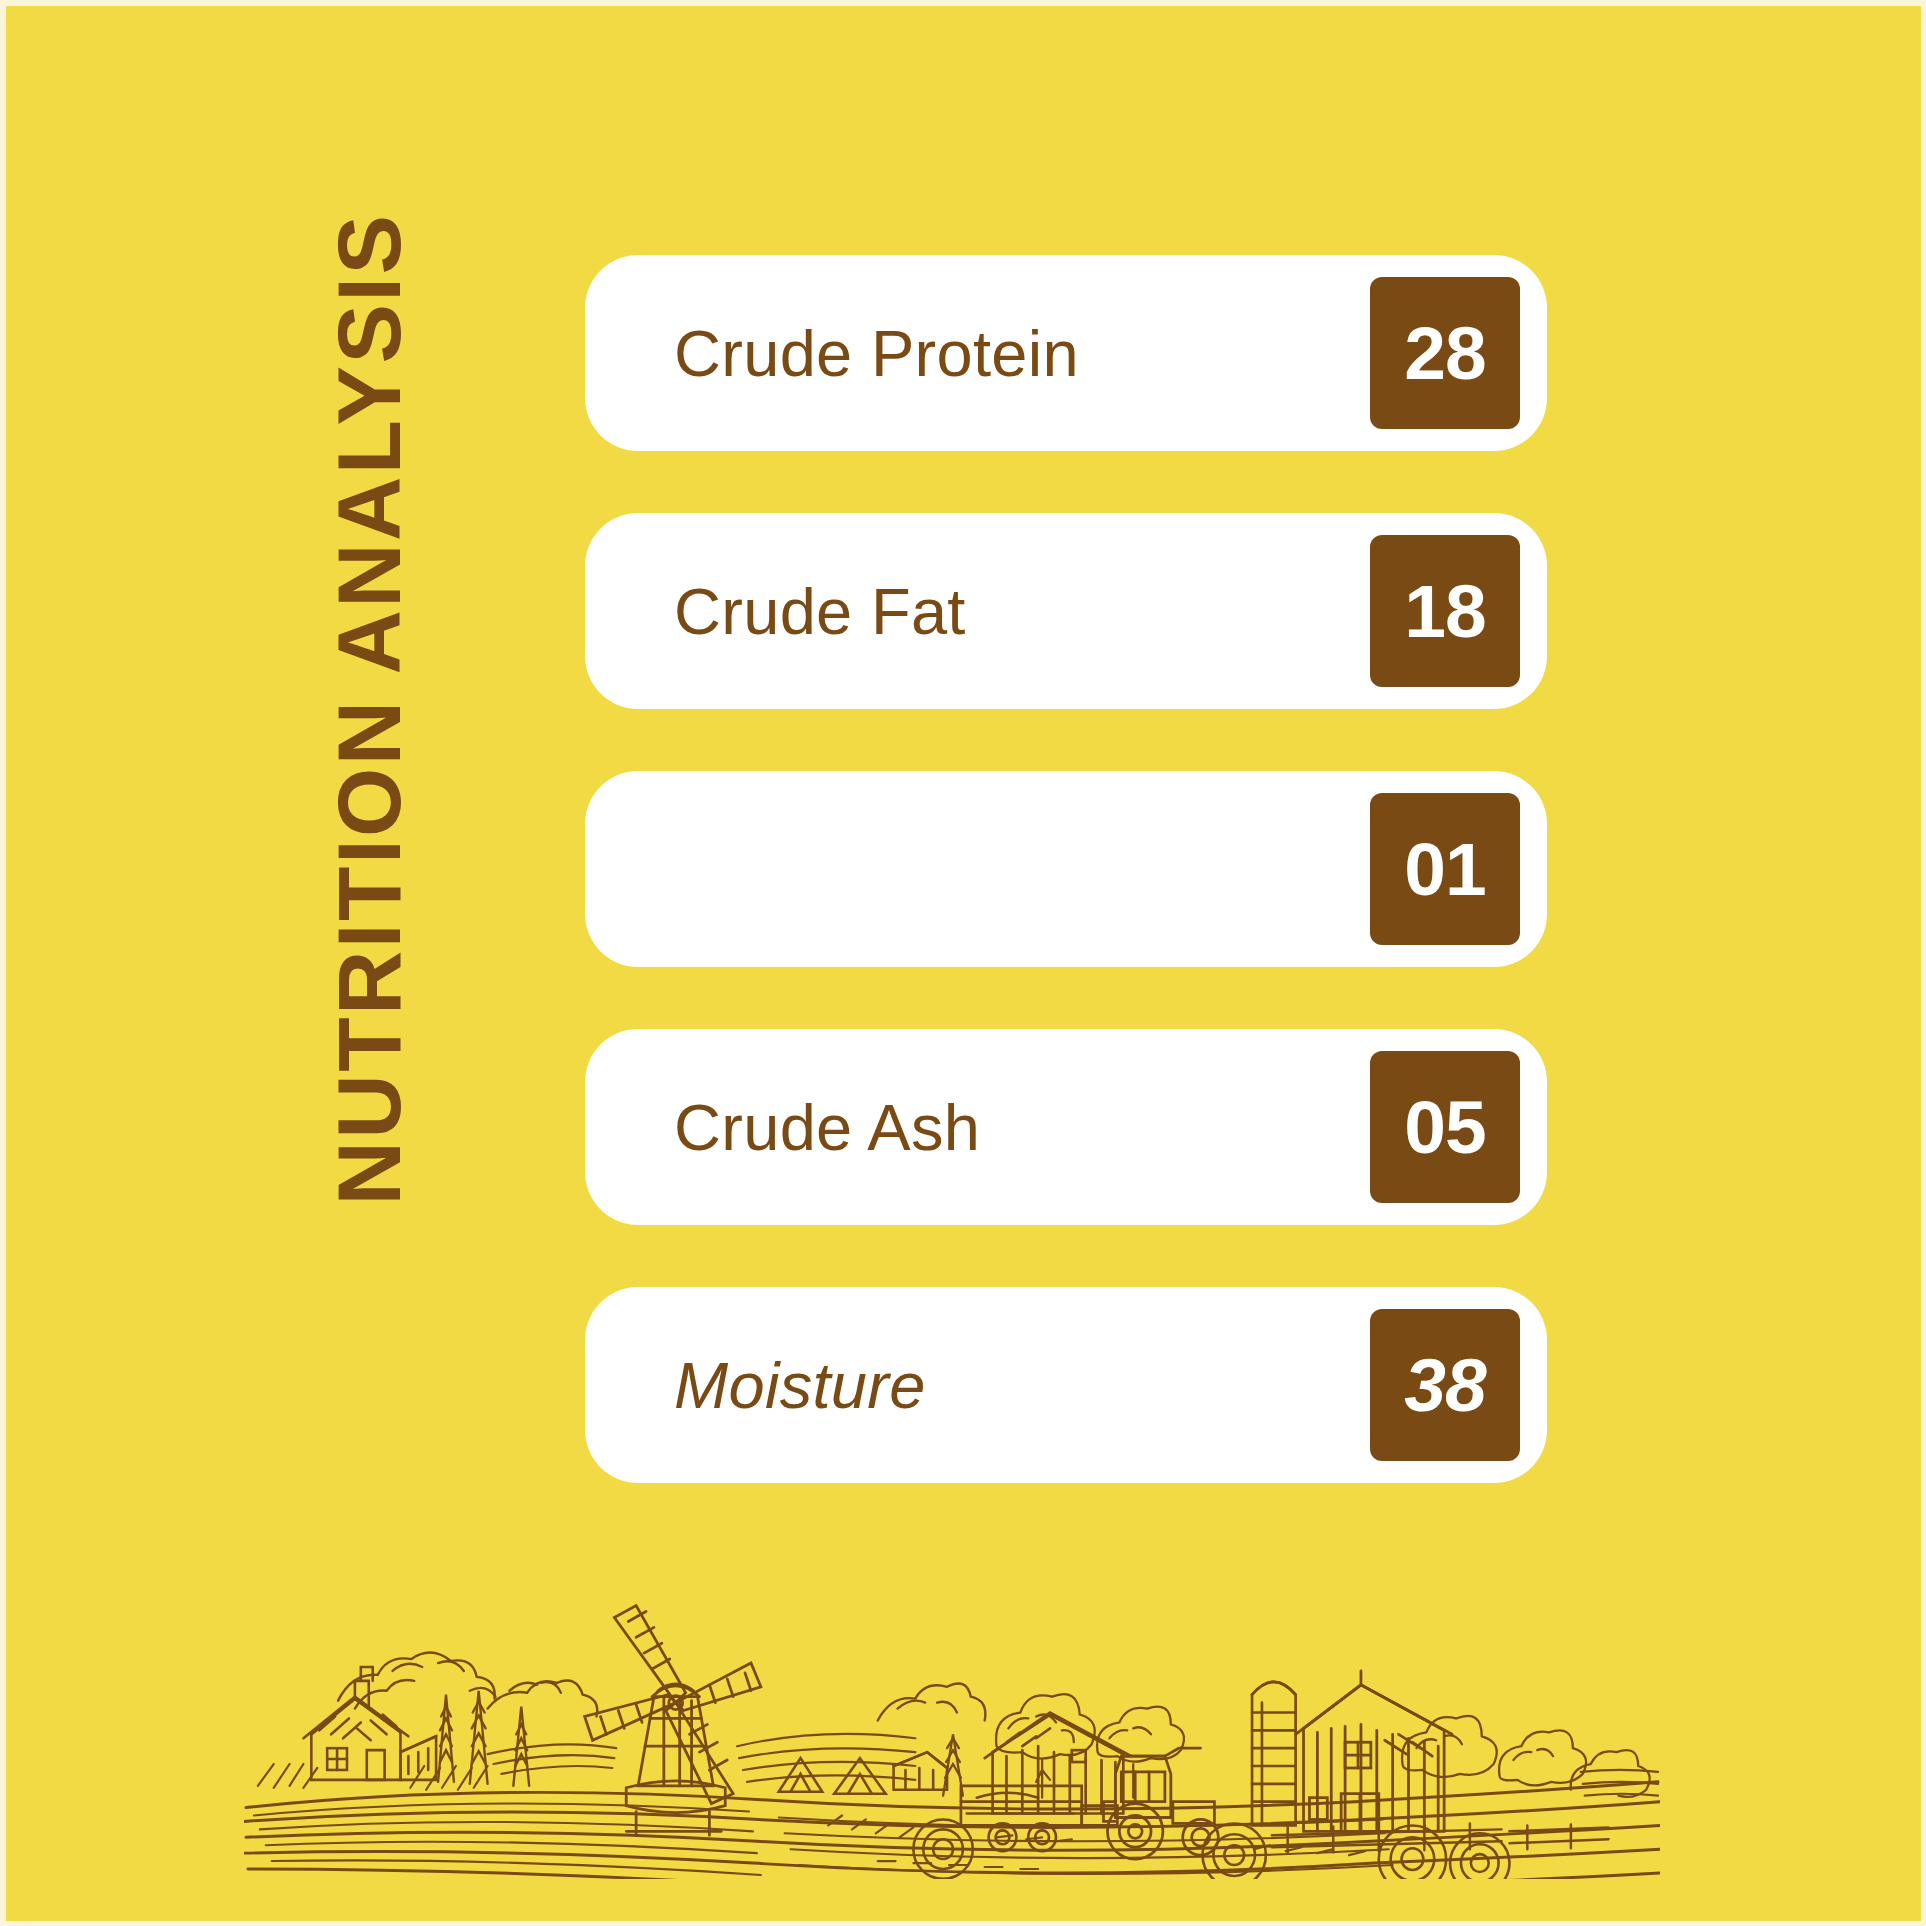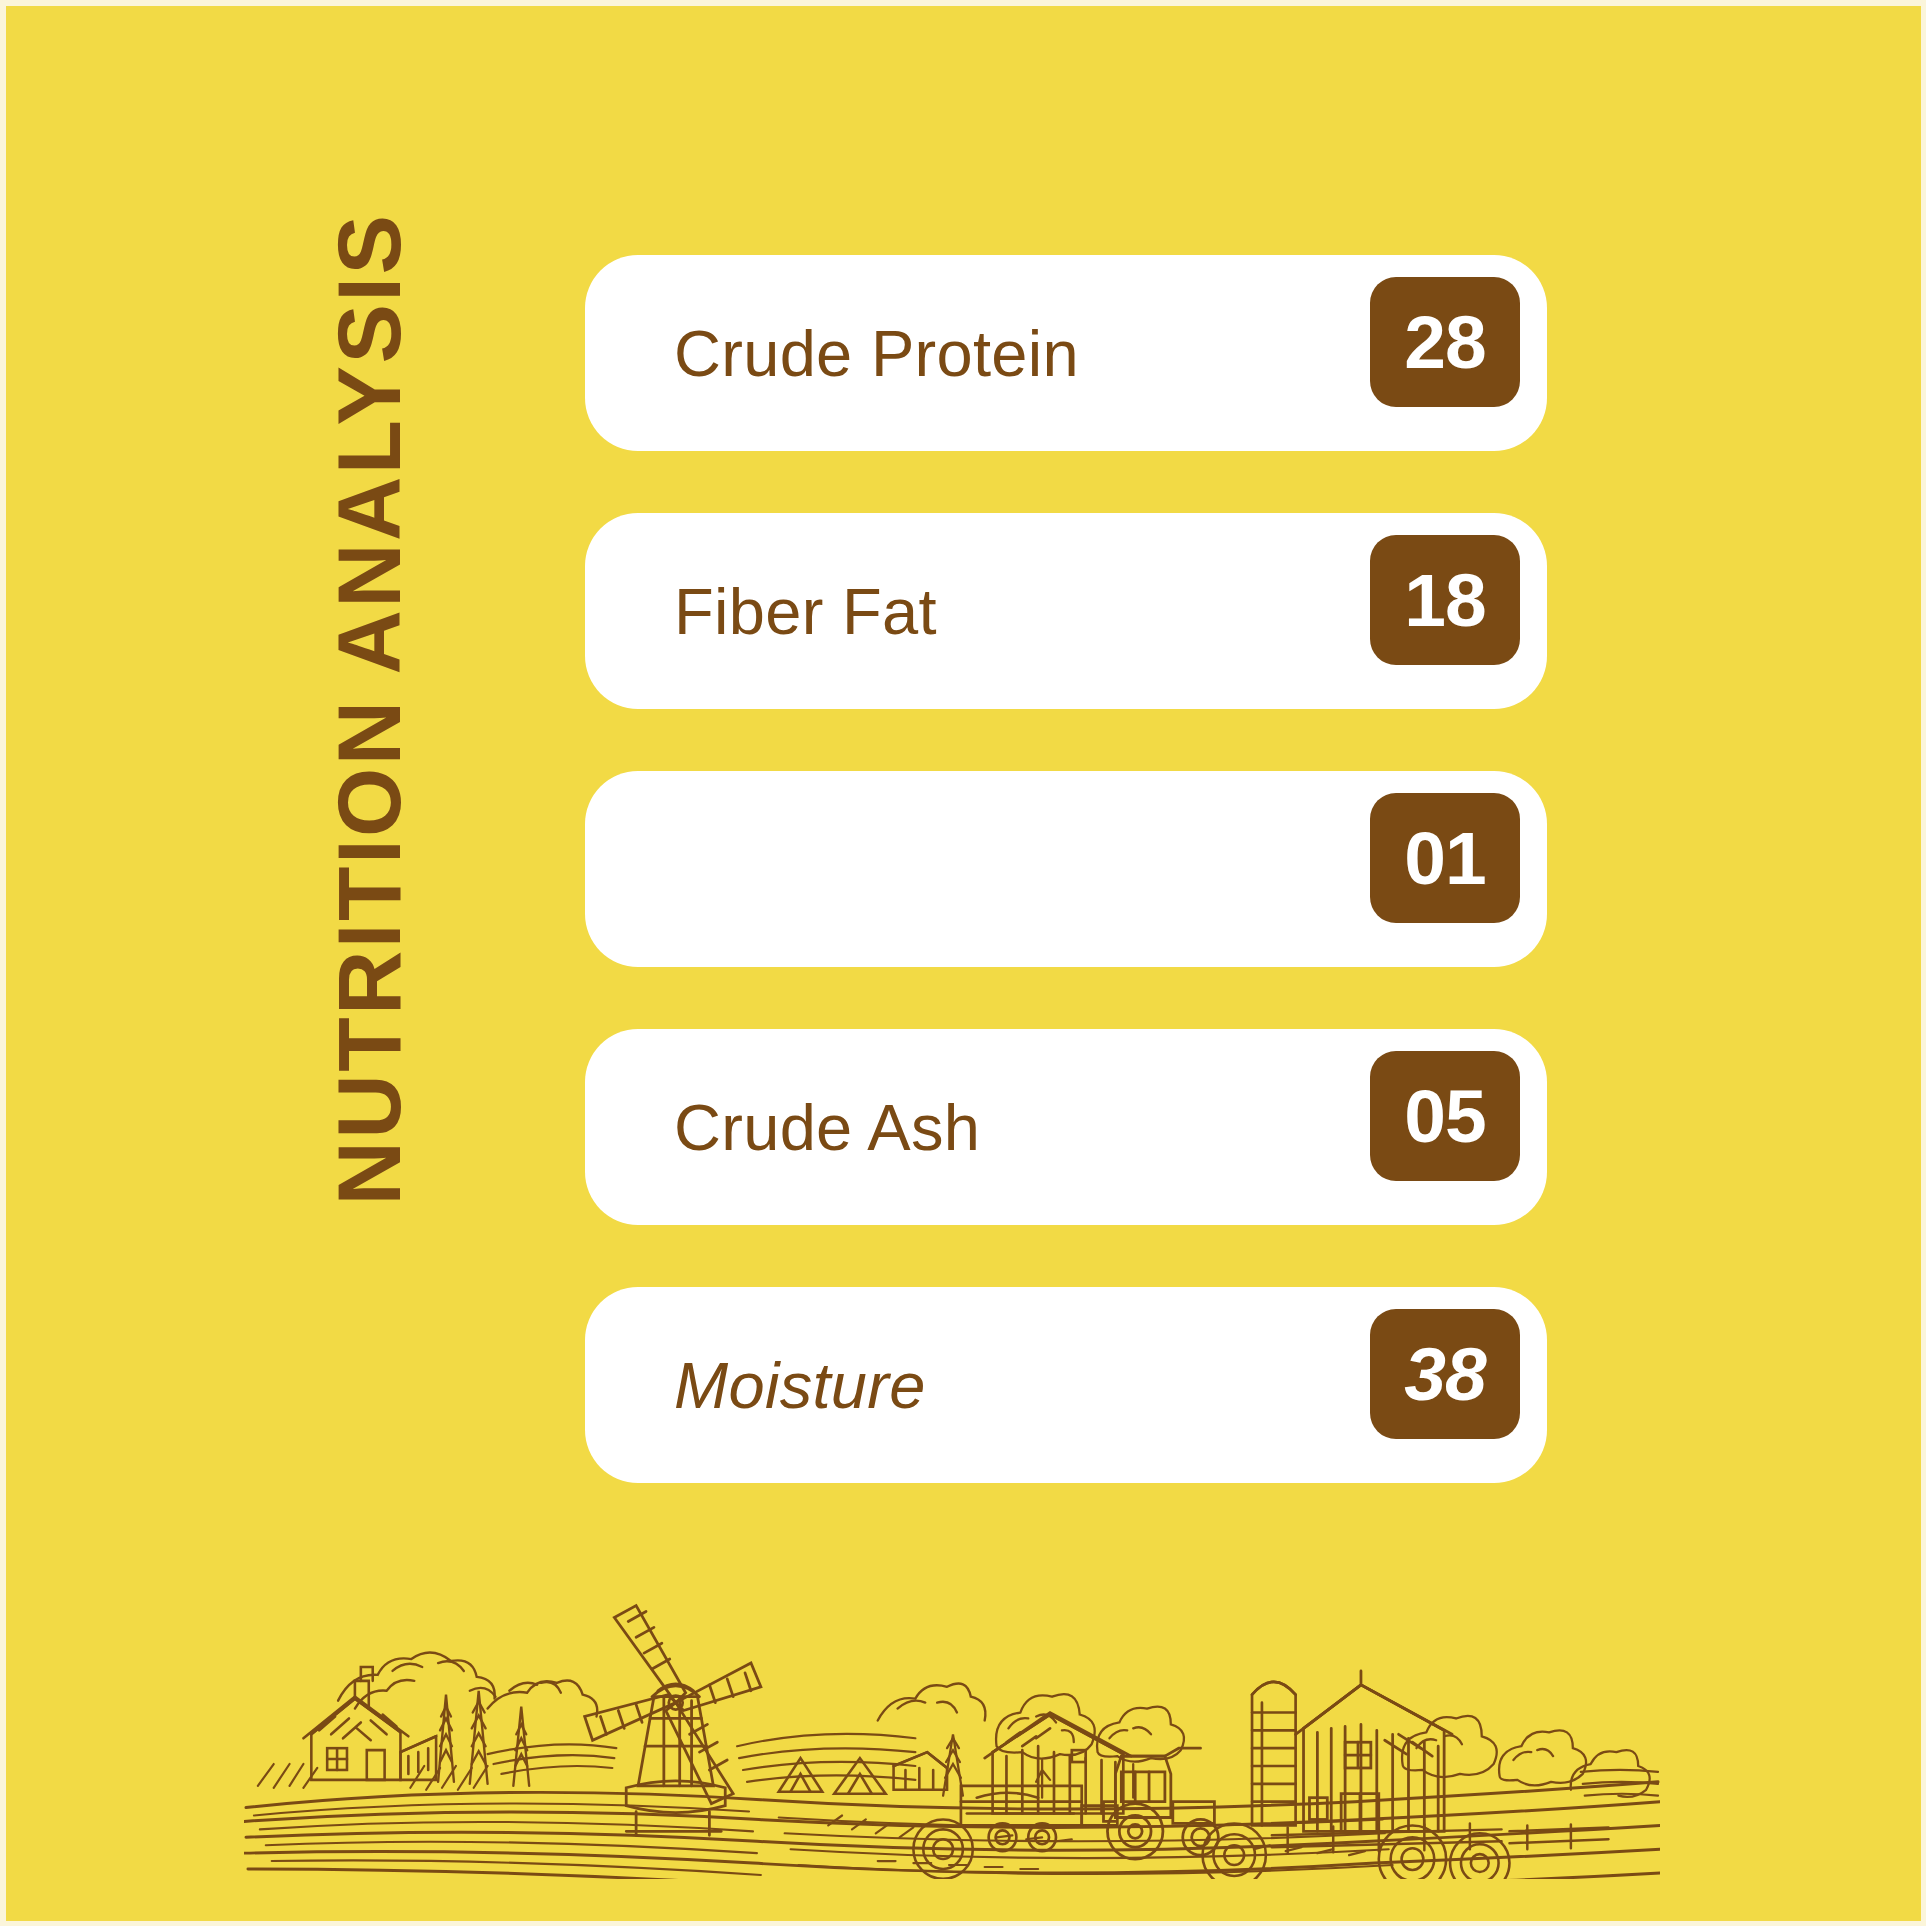--- a/index.html
+++ b/index.html
@@ -71,23 +71,23 @@
     line-height: 1;
     font-family: "Liberation Sans", sans-serif;
     white-space: nowrap;
   }
 
   .card-badge {
     position: absolute;
     right: 27px;
     top: 22px;
     width: 150px;
-    height: 130px;
+    height: 152px;
     background: #7a4a14;
-    border-radius: 26px;
+    border-radius: 12px;
     display: flex;
     align-items: center;
     justify-content: center;
   }
   .card-badge span {
     font-size: 75px;
     font-weight: 900;
     color: #ffffff;
     letter-spacing: -1px;
     line-height: 1;
@@ -116,21 +116,21 @@
   <div id="cards">
 
     <div class="card">
       <div class="card-label">Crude Protein</div>
       <div class="card-badge">
         <span>28</span>
       </div>
     </div>
 
     <div class="card">
-      <div class="card-label">Fiber Fat</div>
+      <div class="card-label">Crude Fat</div>
       <div class="card-badge">
         <span>18</span>
       </div>
     </div>
 
     <div class="card">
       <div class="card-badge">
         <span>01</span>
       </div>
     </div>

